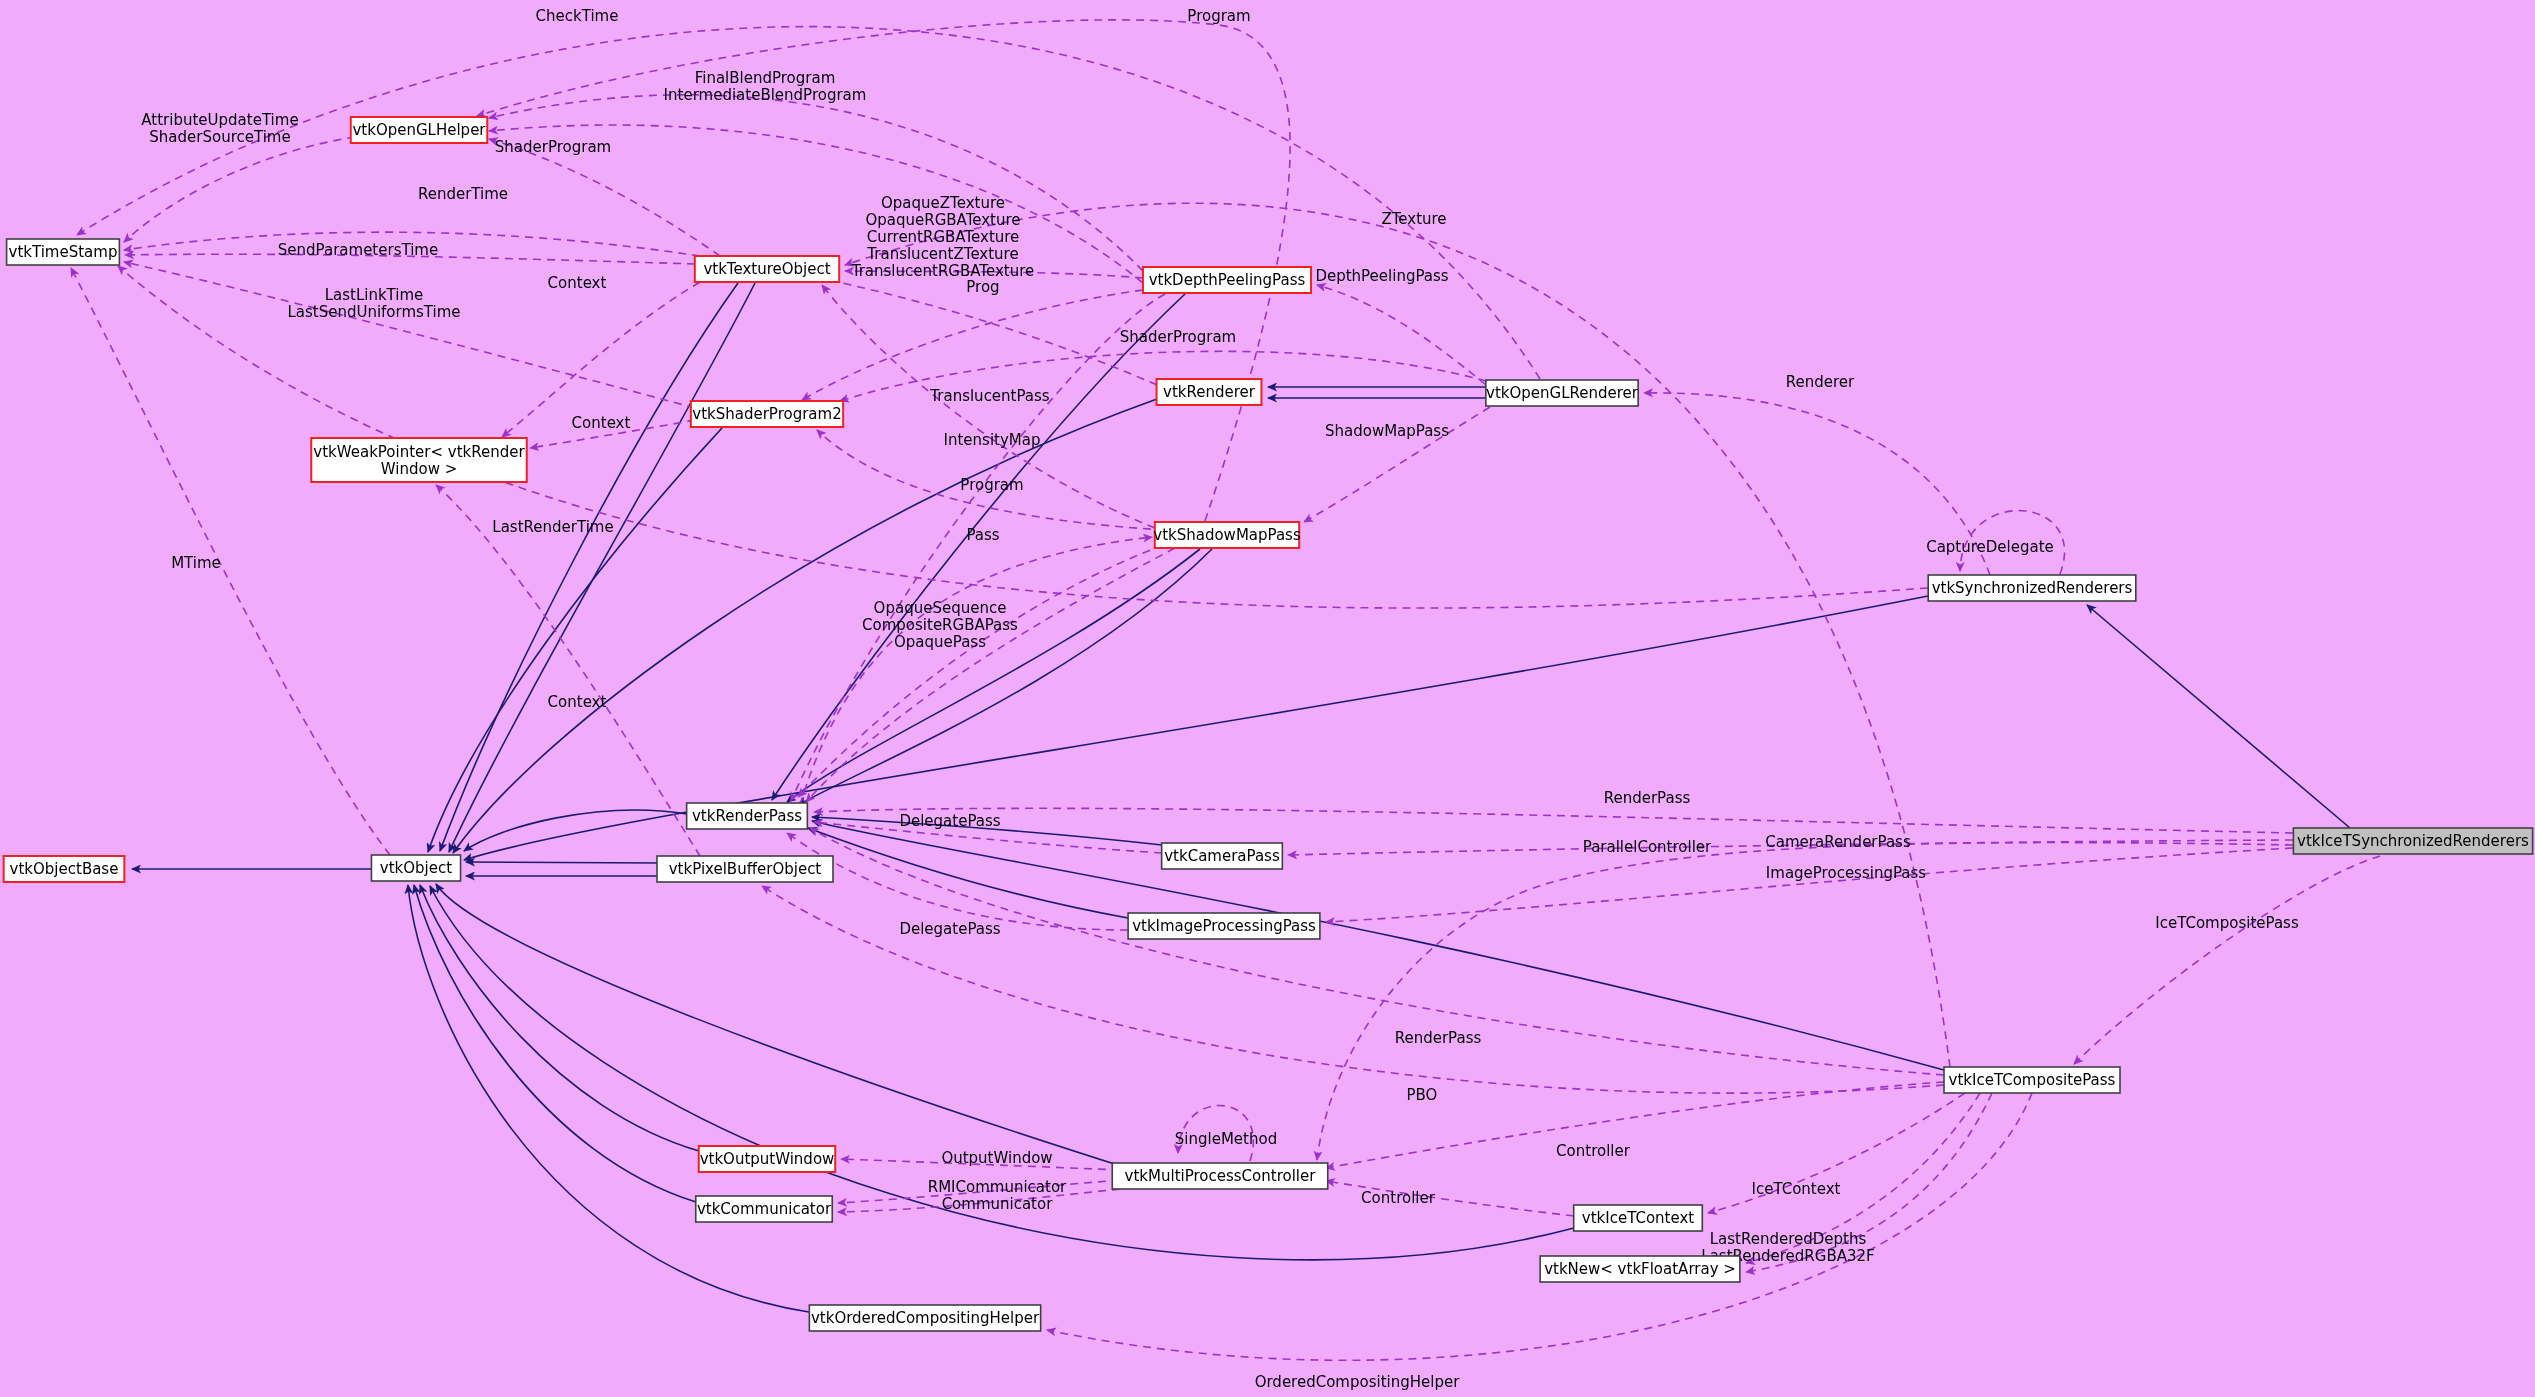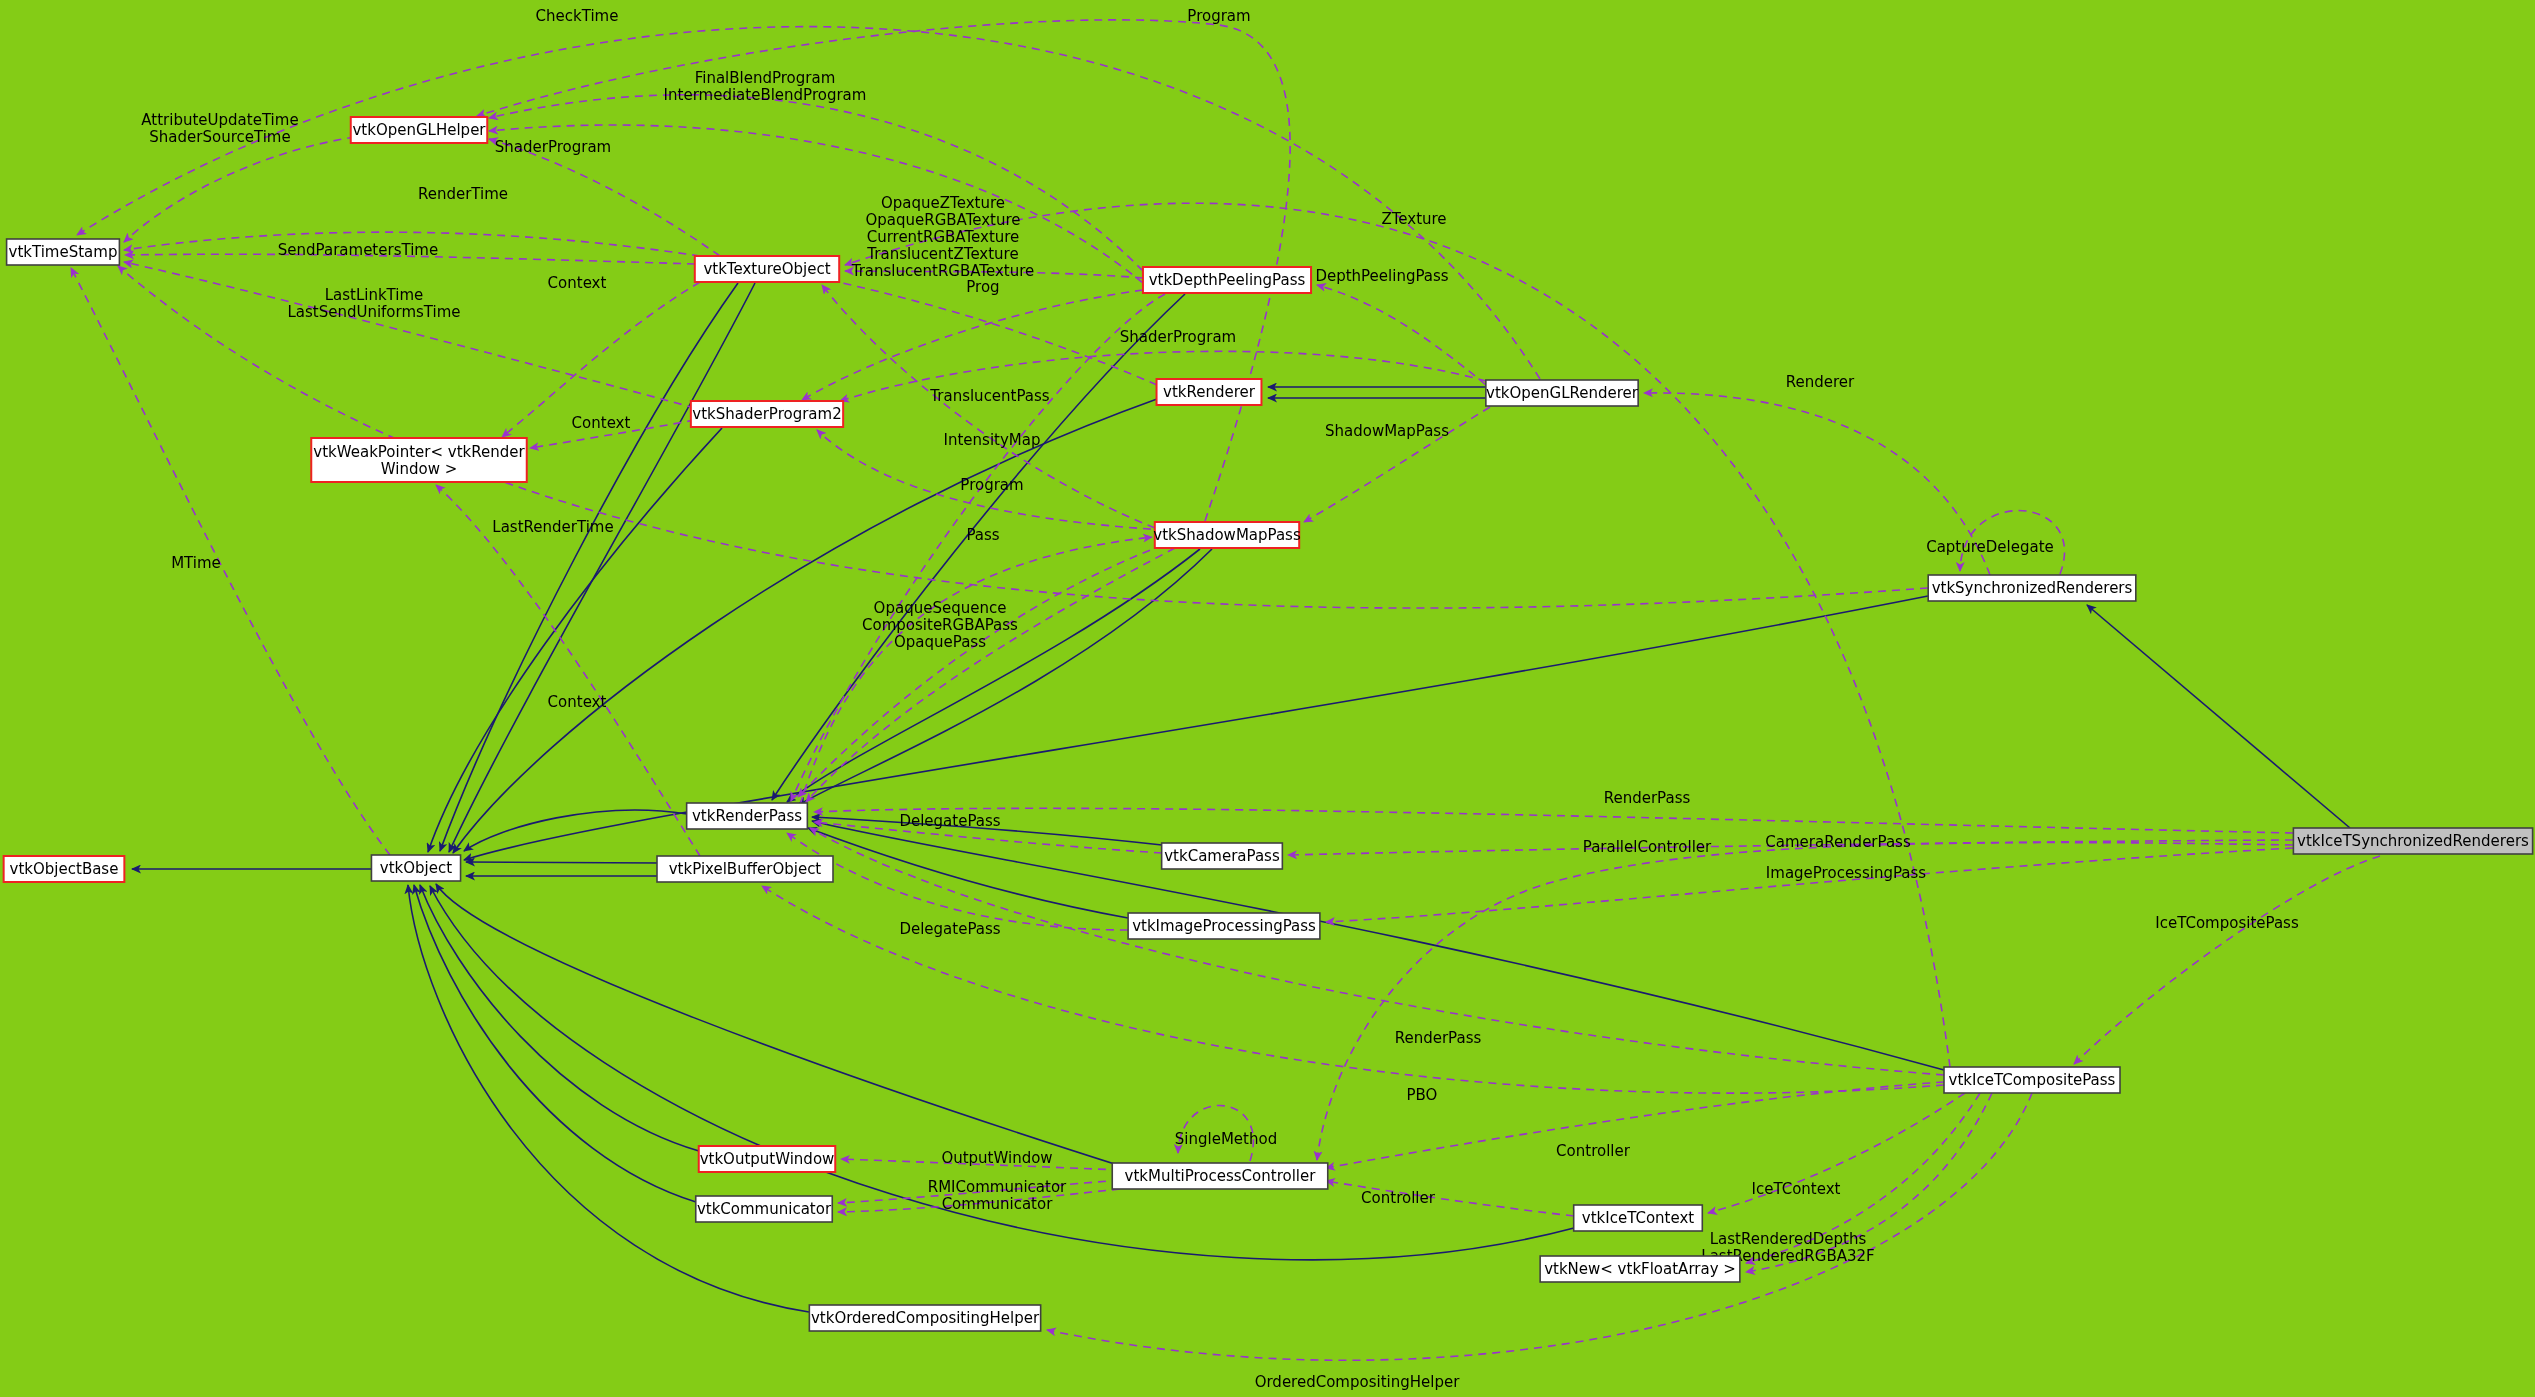--- a/index.html
+++ b/index.html
@@ -1,17 +1,17 @@
 <!DOCTYPE html>
 <html><head>
 <meta charset="utf-8">
 <style>
   html,body{margin:0;padding:0;background:#ffffff;}
   body{font-family:"DejaVu Sans", sans-serif;}
-  #graph-wrap{width:2535px;height:1397px;position:relative;background:#84cc16;overflow:hidden;}
+  #graph-wrap{width:2535px;height:1397px;position:relative;background:#f0abfc;overflow:hidden;}
   svg{display:block;}
   .node-label{pointer-events:none;}
 </style>
 </head>
 <body>
 
 <div id="graph-wrap">
     <svg width="2535" height="1397" viewBox="0 0 2535 1397">
       <defs>
         <marker id="arrow-inherit" markerWidth="11" markerHeight="9" refX="9" refY="4.5" orient="auto" markerUnits="userSpaceOnUse">

